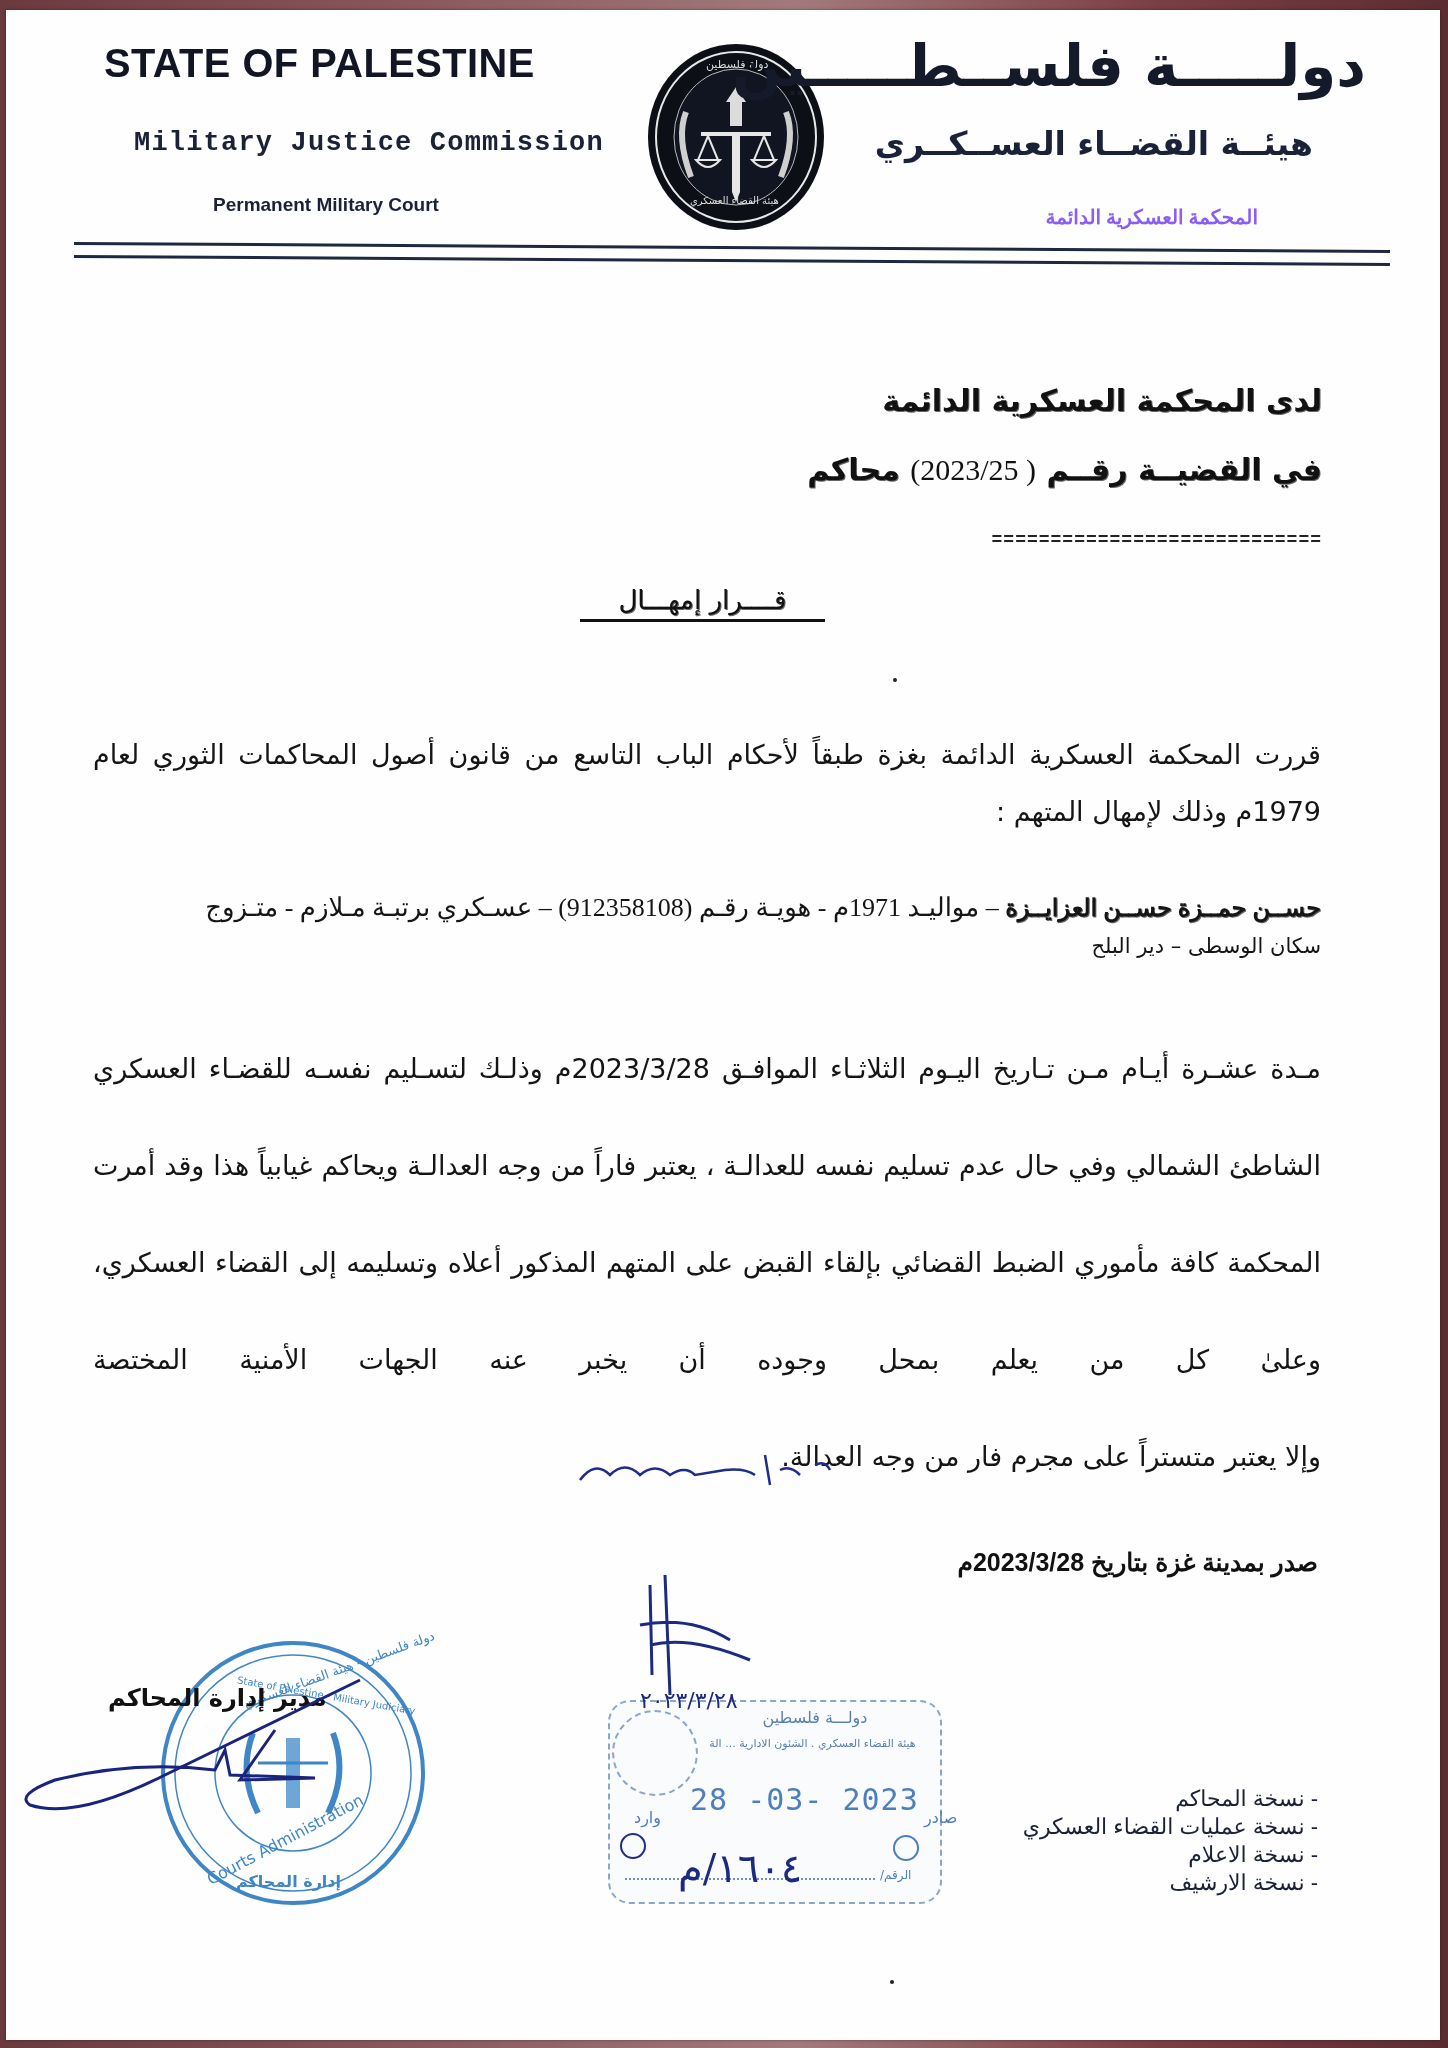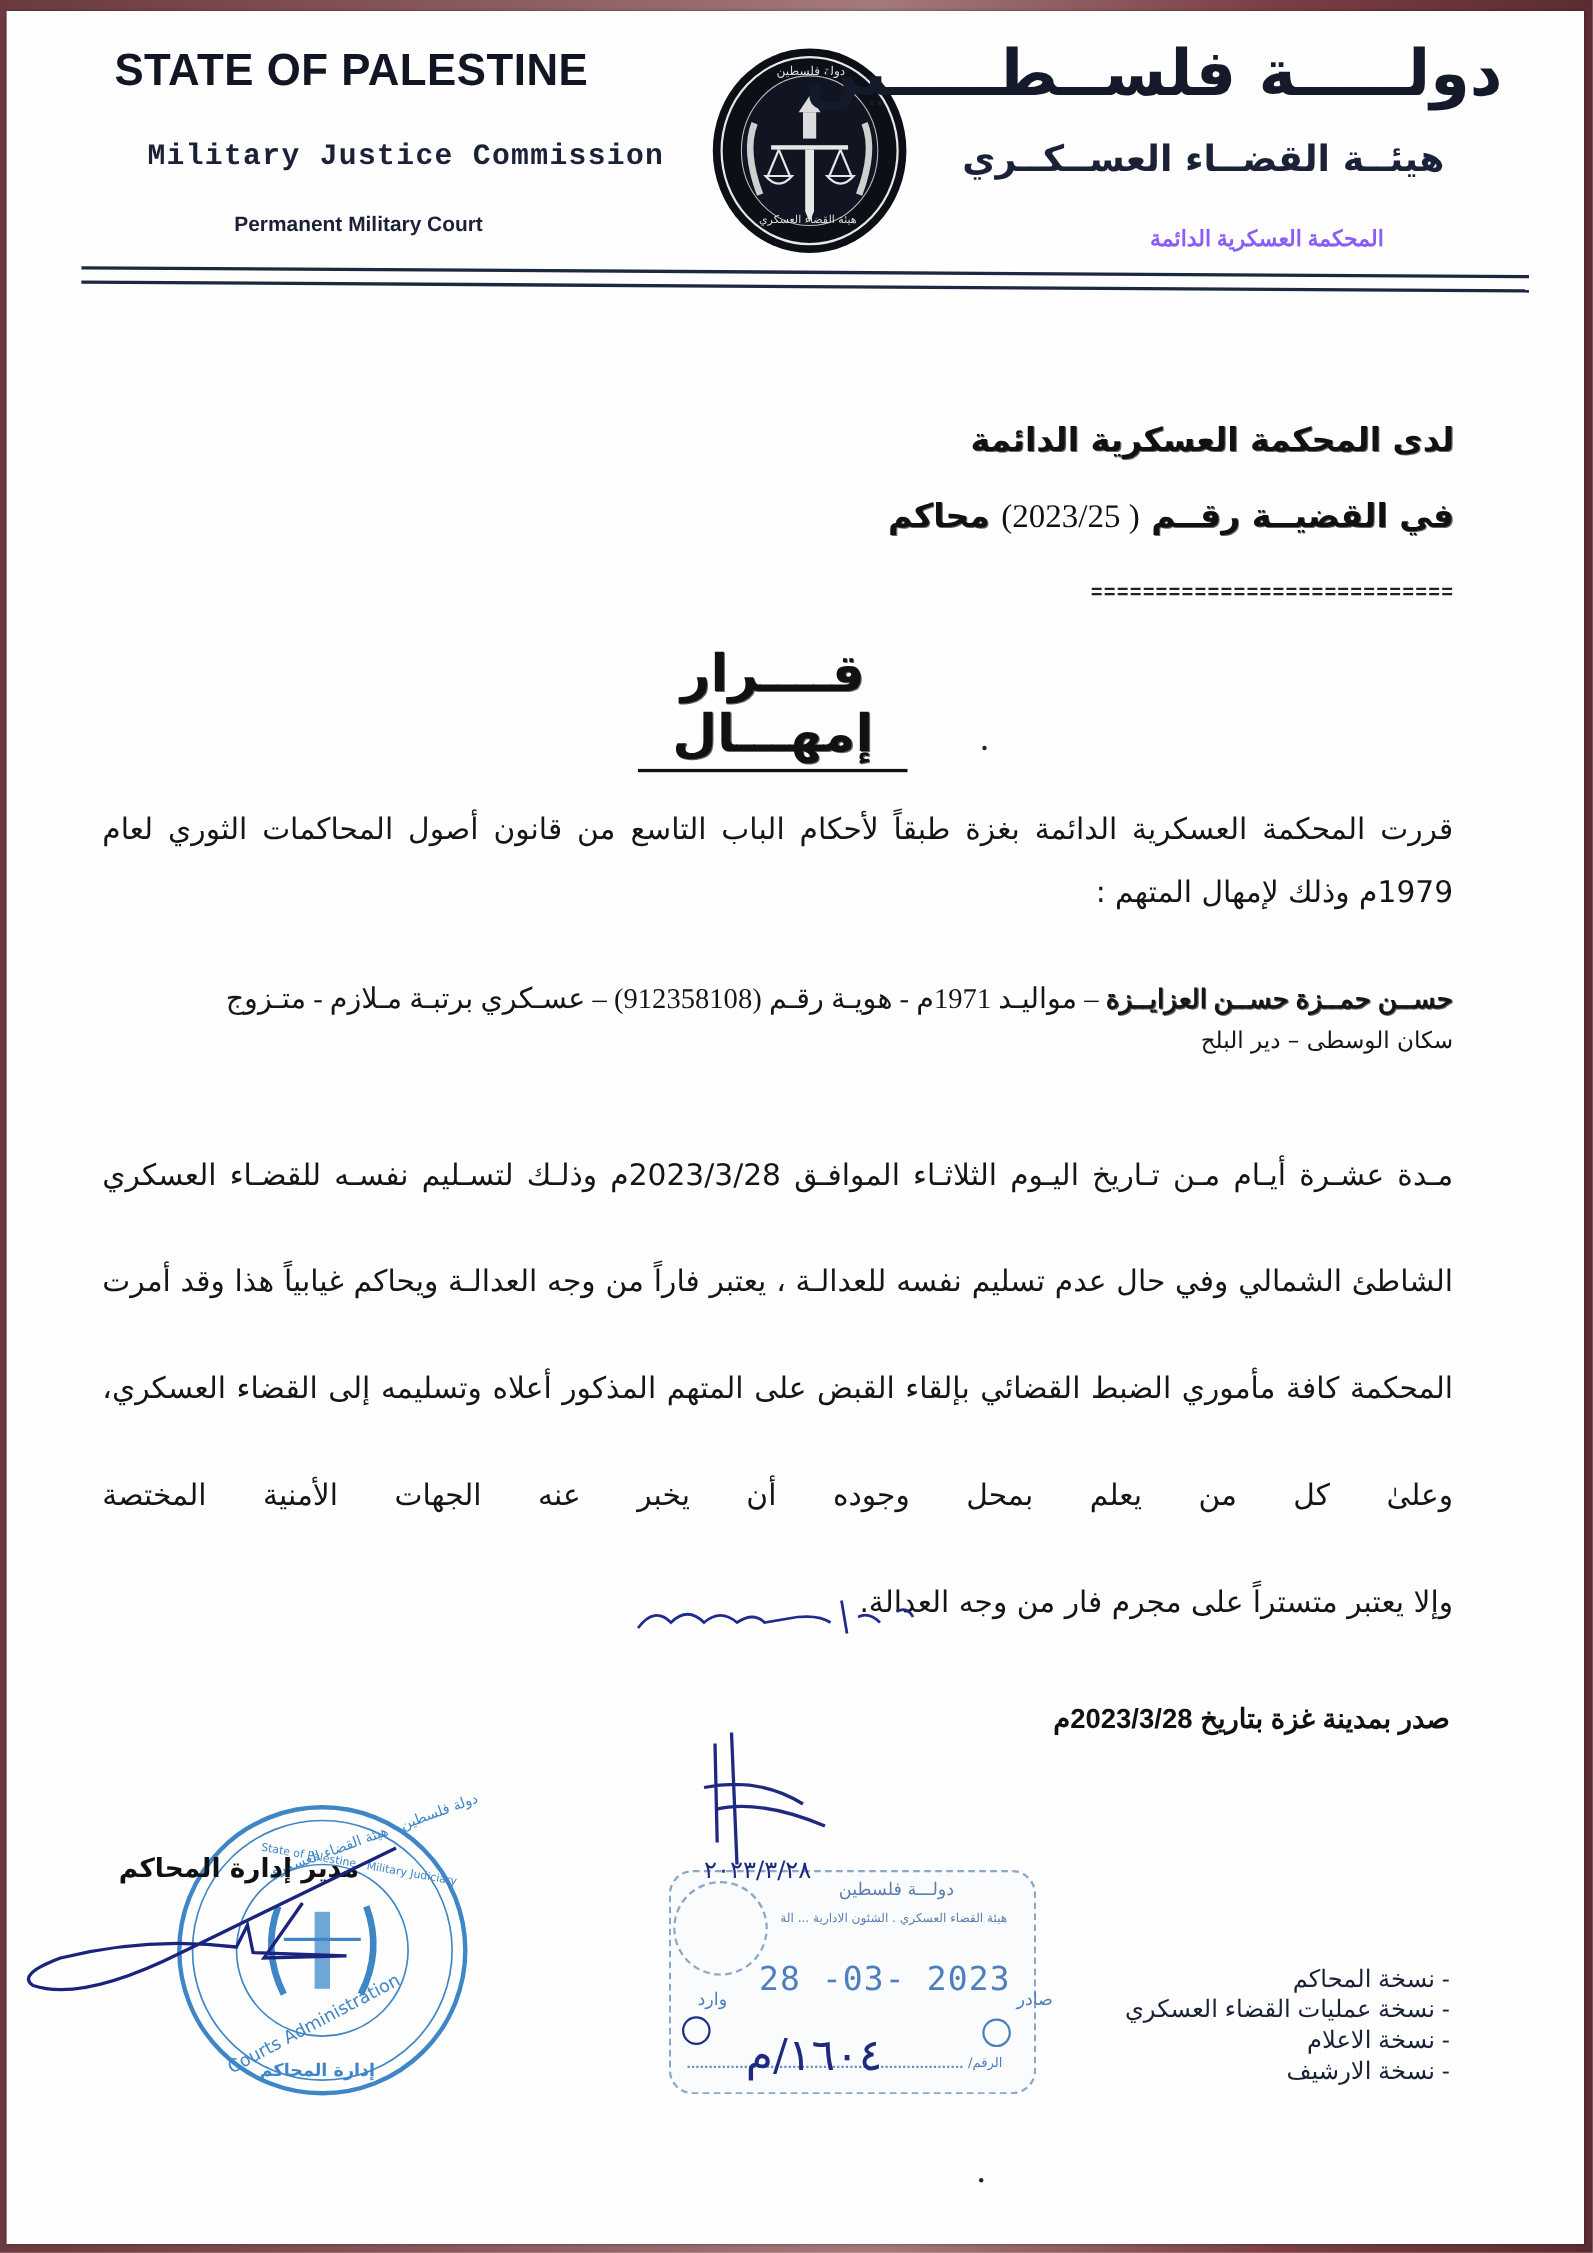--- a/index.html
+++ b/index.html
@@ -57,21 +57,21 @@
       right: 126px; top: 452px; font-weight: bold; font-size: 30px; color: #111;
       direction: rtl; text-shadow: 1px 1px 0 #666;
     }
     .case-line .num { font-family: "Liberation Serif", serif; font-weight: normal; font-size: 30px; text-shadow: none; }
     .dashes {
       right: 126px; top: 530px; font-family: "Liberation Mono", monospace; font-size: 18px;
       color: #222; letter-spacing: 1px; font-weight: bold;
     }
     .decision-title {
       left: 580px; top: 585px; width: 245px; text-align: center;
-      font-weight: bold; font-size: 47px; color: #111; direction: rtl;
+      font-weight: normal; font-size: 26px; color: #111; direction: rtl;
       border-bottom: 3px solid #111; padding-bottom: 4px; letter-spacing: 3px;
       text-shadow: 1px 1px 0 #666;
     }
     .body-para {
       right: 127px; width: 1228px; font-family: "DejaVu Sans", sans-serif;
       font-size: 27px; color: #151515; direction: rtl; text-align: justify;
       text-align-last: right;
     }
     .p1 { top: 726px; line-height: 57px; }
     .accused {

